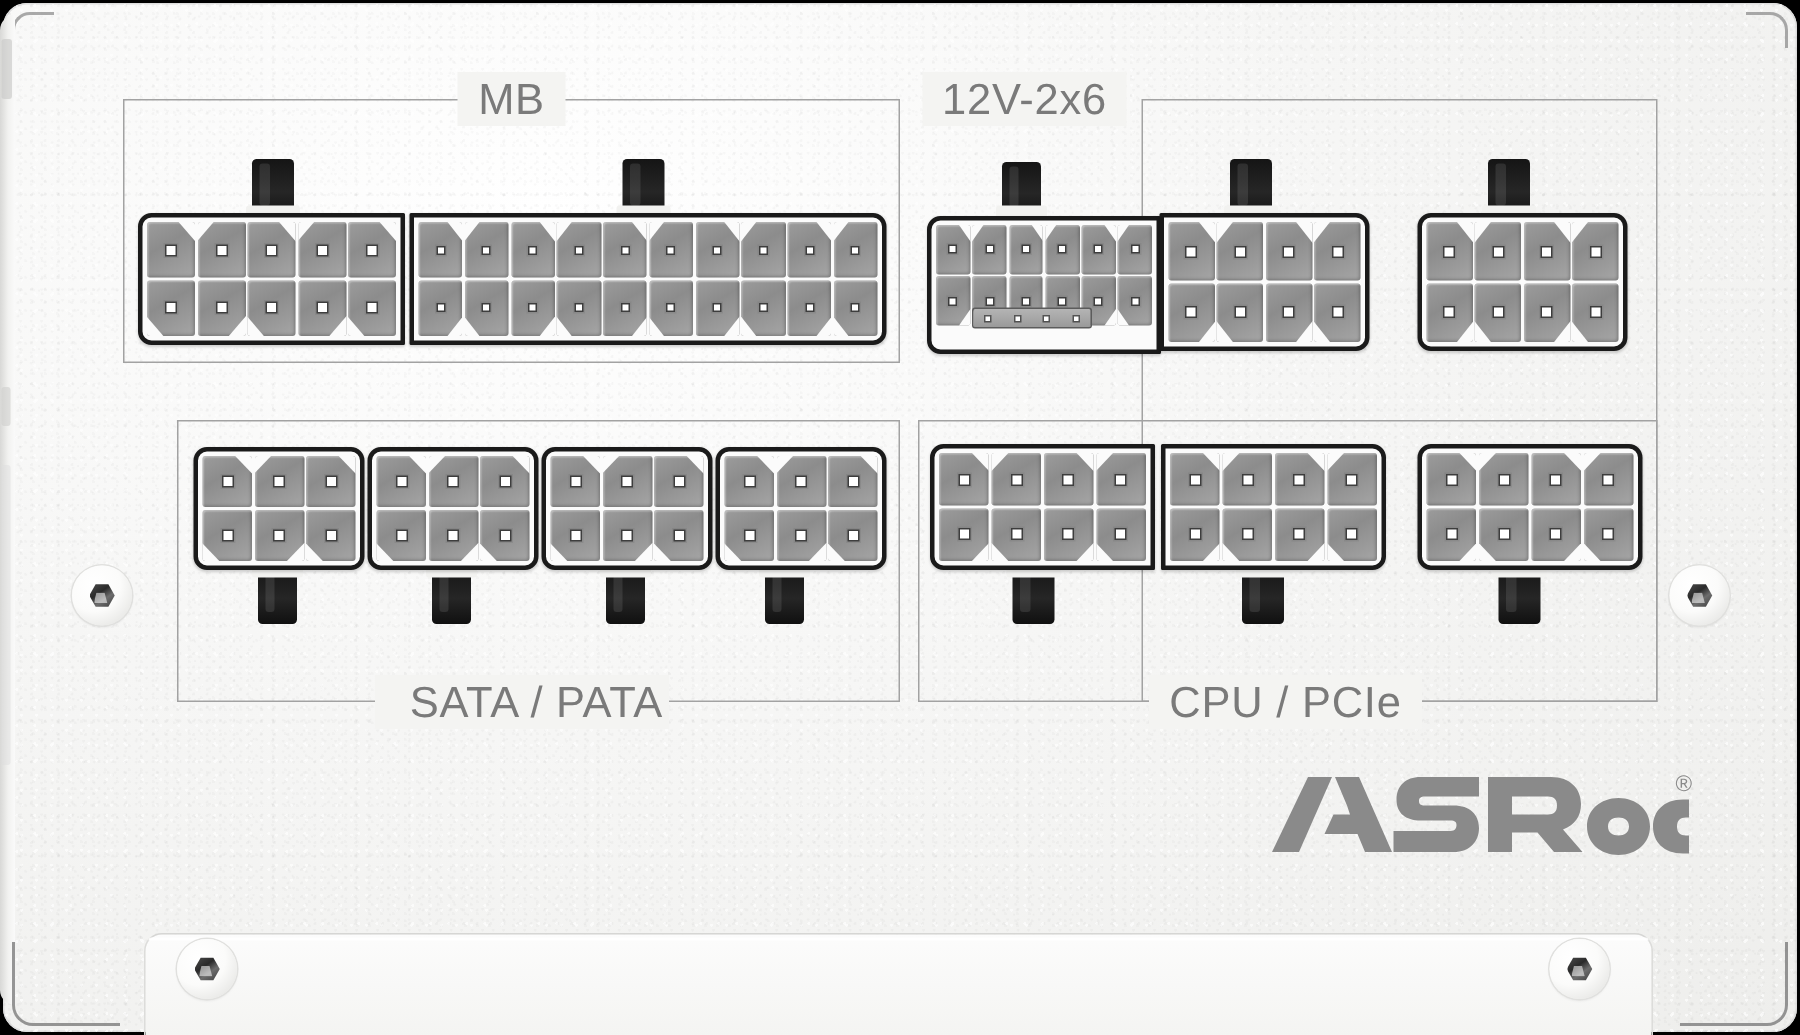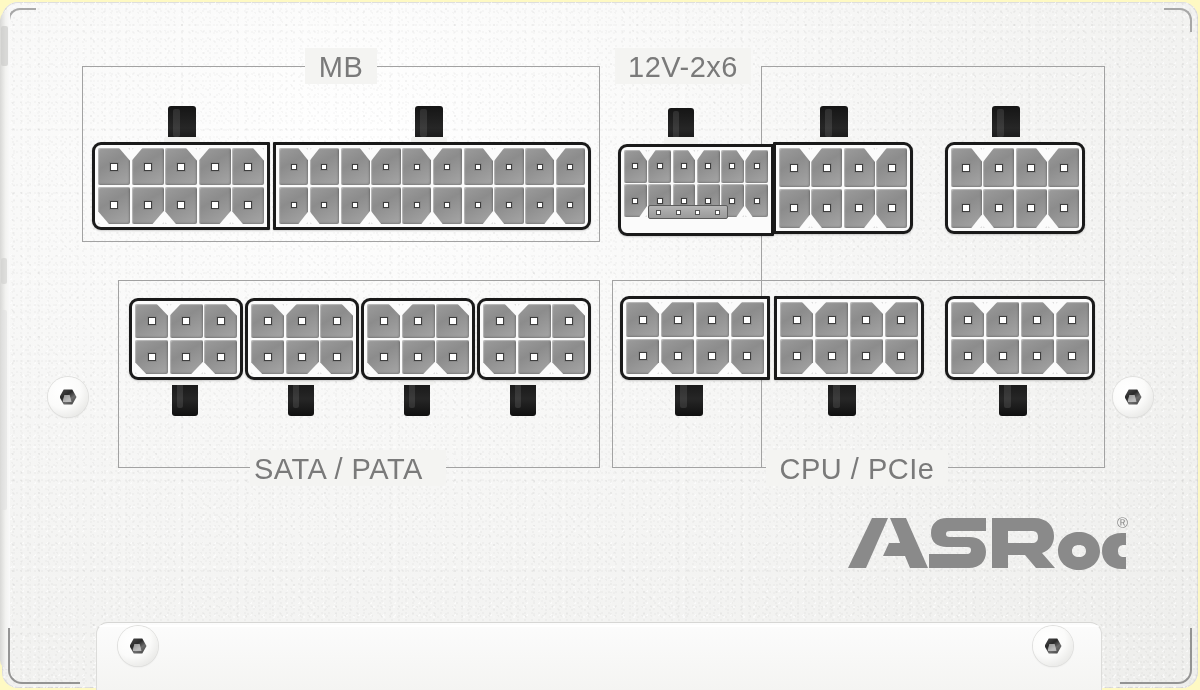--- a/index.html
+++ b/index.html
@@ -3,21 +3,21 @@
 <meta charset="utf-8">
 <title>PSU Modular Panel</title>
 <style>
   html,body{margin:0;padding:0;background:#ffffff;}
   body{font-family:"Liberation Sans", sans-serif;}
 
   #stage{
     position:relative;
     width:1200px;height:690px;
     overflow:hidden;
-    background:#fef9c3;
+    background:#000000;
   }
 
   
   .psu-body{
     position:absolute;left:2px;top:2px;width:1196px;height:686px;
     border-radius:16px;
     background:
       radial-gradient(ellipse at 30% 20%, #ffffff 0%, #f6f6f5 45%, #eeeeec 100%);
     box-shadow: inset 0 0 0 1px #dedede;
   }
@@ -429,21 +429,21 @@
           <div class="pin chamfer-br">
             <div class="blade" style="width: 6px; height: 6px;"></div>
           </div>
           <div class="pin chamfer-bl">
             <div class="blade" style="width: 6px; height: 6px;"></div>
           </div>
         </div>
       </div>
       <div class="group-box" style="left: 118px; top: 280px; width: 482px; height: 188px;"></div>
       <div class="label-mask" style="left: 250px; top: 450px; width: 196px; height: 36px;"></div>
-      <div class="group-label" style="left: 254px; top: 455px; width: 188px; text-align: left;">SATA / PATA</div>
+      <div class="group-label" style="left: 254px; top: 455px; width: 188px; text-align: right;">SATA / PATA</div>
       <div class="tab down" style="left: 172px; top: 378px; width: 26px; height: 38px;">
         <div class="gloss"></div>
       </div>
       <div class="tab-foot" style="left: 168px; top: 376px; width: 34px; height: 9px;"></div>
       <div class="conn left-edge-round right-edge-round" title="SATA peripheral 6-pin connector" style="left: 129px; top: 298px; width: 114px; height: 82px;">
         <div class="pingrid" style="grid-template-columns: repeat(3, 1fr); grid-template-rows: repeat(2, 1fr);">
           <div class="pin chamfer-tr">
             <div class="blade" style="width: 6px; height: 6px;"></div>
           </div>
           <div class="pin chamfer-tl">

